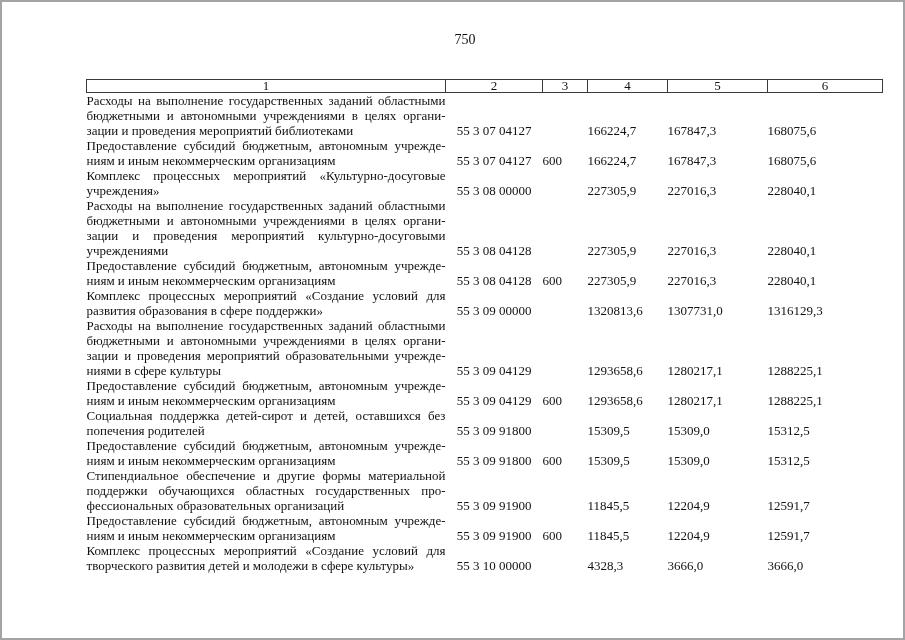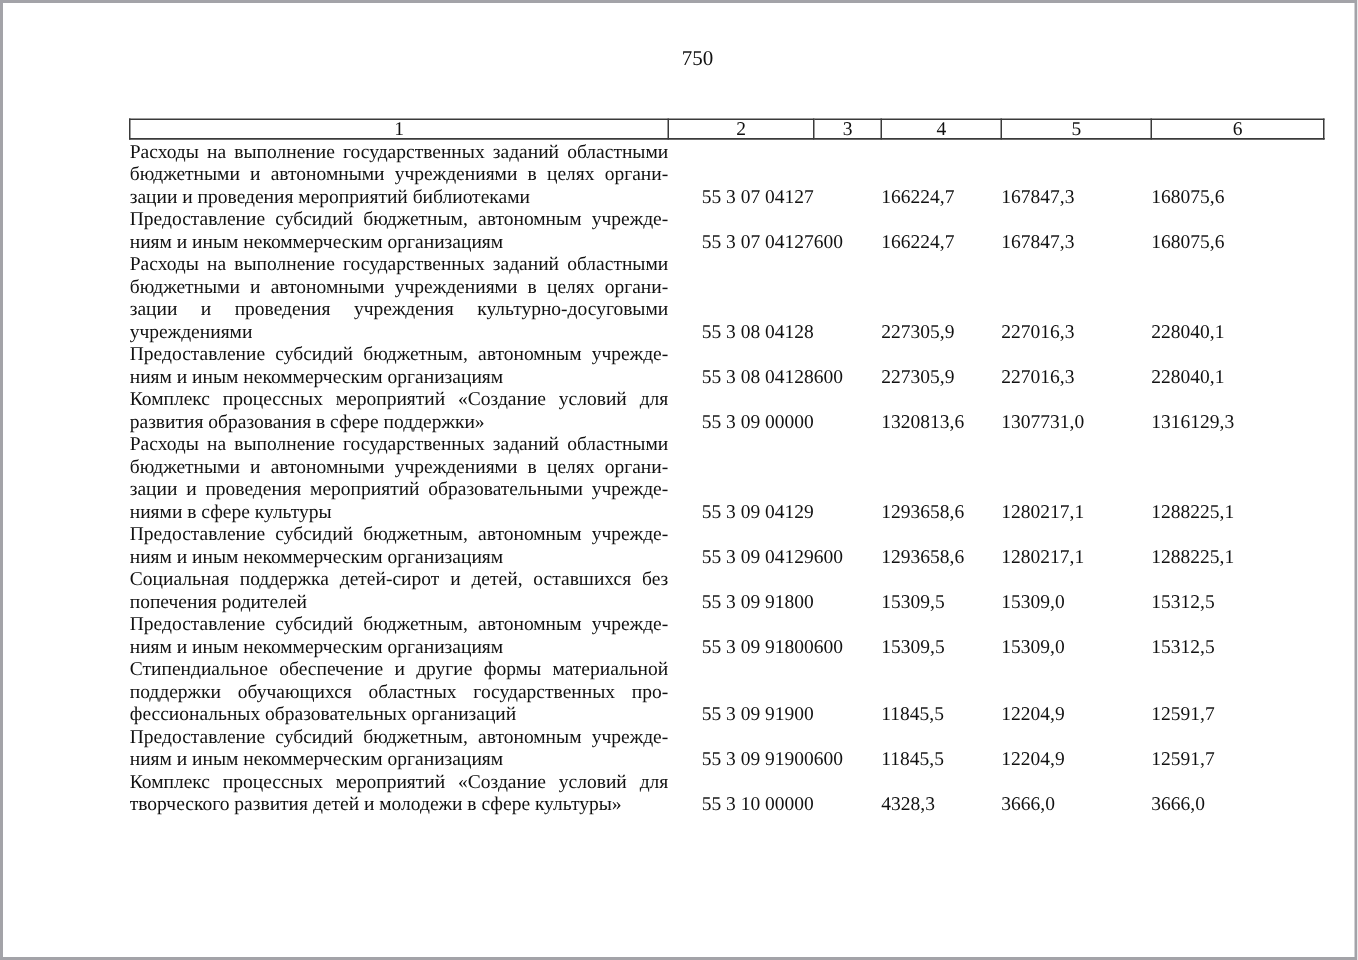--- a/index.html
+++ b/index.html
@@ -53,21 +53,21 @@
   }
   td.desc { padding-right: 2px; }
   td.desc .line {
     line-height: 15px;
     text-align: justify;
     text-align-last: justify;
   }
   td.desc .line.last {
     text-align-last: left;
   }
-  td.code { text-align: right; line-height: 15px; margin-top: 28px; }
+  td.code { text-align: center; line-height: 15px; margin-top: 28px; }
   td.vr   { line-height: 15px; }
   td.num  { padding-right: 5px; line-height: 15px; }
 </style>
 </head>
 <body>
 
 <div class="page-frame">
   <div class="page-number">750</div>
 
   <div class="table-wrap">
@@ -109,23 +109,34 @@
               <div class="line last">ниям и иным некоммерческим организациям</div>
             </td>
             <td class="code">55 3 07 04127</td>
             <td class="vr">600</td>
             <td class="num">166224,7</td>
             <td class="num">167847,3</td>
             <td class="num">168075,6</td>
           </tr>
           <tr>
             <td class="desc">
+              <div class="line">Комплекс процессных мероприятий «Культурно-досуговые</div>
+              <div class="line last">учреждения»</div>
+            </td>
+            <td class="code">55 3 08 00000</td>
+            <td class="vr"></td>
+            <td class="num">227305,9</td>
+            <td class="num">227016,3</td>
+            <td class="num">228040,1</td>
+          </tr>
+          <tr>
+            <td class="desc">
               <div class="line">Расходы на выполнение государственных заданий областными</div>
               <div class="line">бюджетными и автономными учреждениями в целях органи-</div>
-              <div class="line">зации и проведения учреждения культурно-досуговыми</div>
+              <div class="line">зации и проведения мероприятий культурно-досуговыми</div>
               <div class="line last">учреждениями</div>
             </td>
             <td class="code">55 3 08 04128</td>
             <td class="vr"></td>
             <td class="num">227305,9</td>
             <td class="num">227016,3</td>
             <td class="num">228040,1</td>
           </tr>
           <tr>
             <td class="desc">

